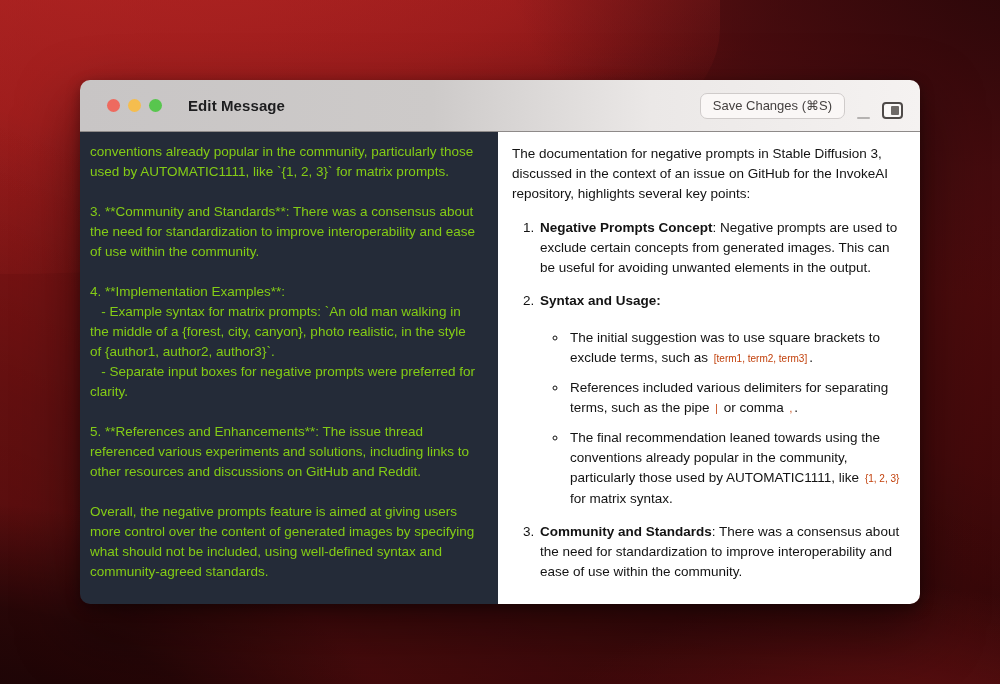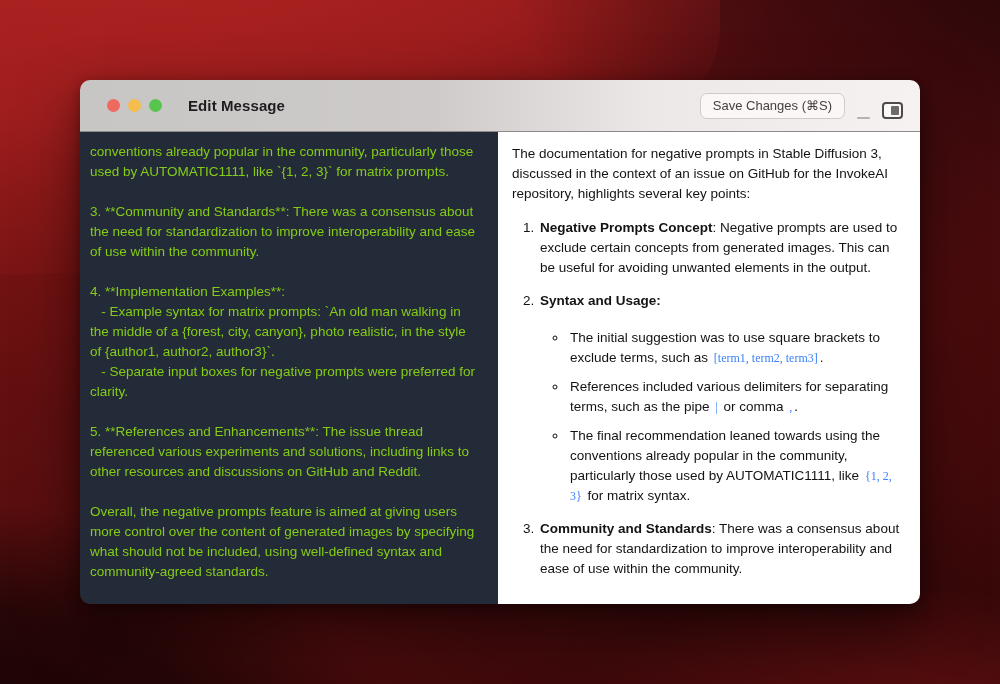--- a/index.html
+++ b/index.html
@@ -88,22 +88,22 @@
     overflow: hidden;
   }
   .preview-pane .intro { margin-bottom: 14px; }
   .preview-pane ol { margin: 0; padding-left: 26px; }
   .preview-pane ol > li { margin-bottom: 13px; padding-left: 2px; }
   .preview-pane ol > li:last-child { margin-bottom: 16px; }
   .preview-pane ul { margin: 17px 0 0 0; padding-left: 28px; list-style: circle; }
   .preview-pane ul > li { margin-bottom: 9px; padding-left: 2px; }
   .bold { font-weight: 700; }
   code {
-    font-family: Liberation Serif, serif;
-    font-size: 12px; padding: 0 2px; color: #3b82f6;
+    font-family: Liberation Sans, sans-serif;
+    font-size: 10px; padding: 0 2px; color: #c2410c;
   }
 </style>
 </head>
 <body>
 
 <div class="wallpaper">
   <div class="wp-wave"></div>
   <div class="wp-sweep"></div>
 </div>
 

